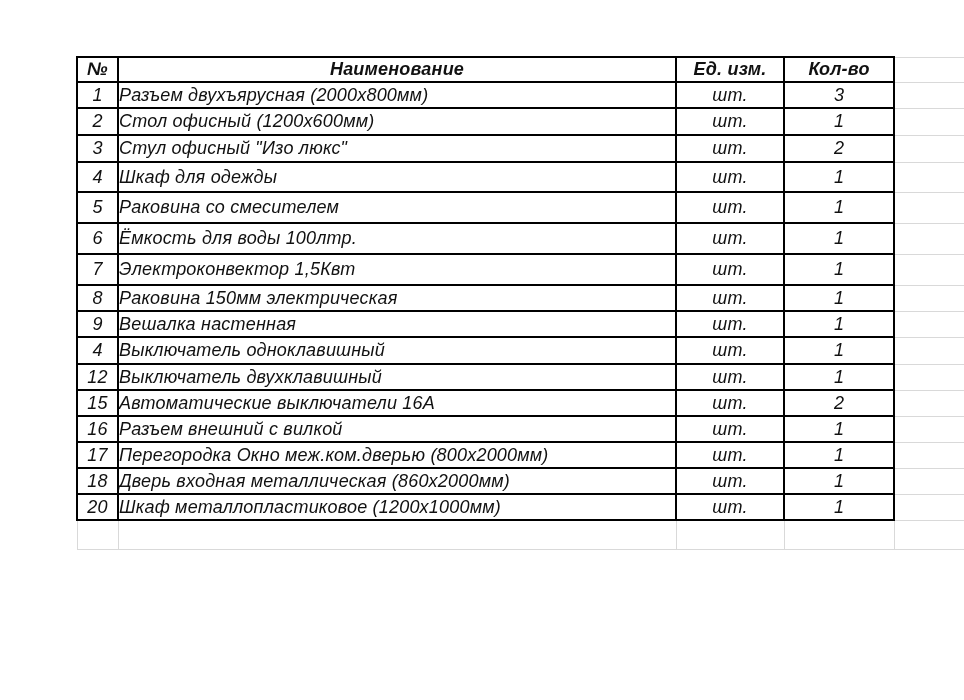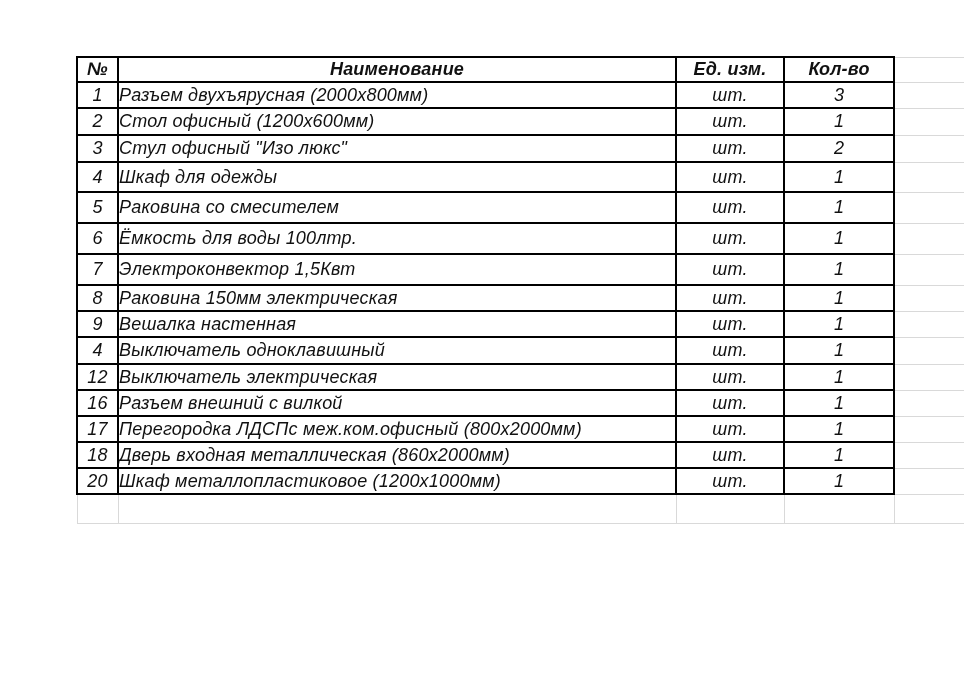--- a/index.html
+++ b/index.html
@@ -164,35 +164,42 @@
       </tr>
       <tr>
         <td class="b num">4</td>
         <td class="b name">Выключатель одноклавишный</td>
         <td class="b unit">шт.</td>
         <td class="b qty">1</td>
         <td class="spacer"></td>
       </tr>
       <tr>
         <td class="b num">12</td>
-        <td class="b name">Выключатель электрическая</td>
-        <td class="b unit">шт.</td>
-        <td class="b qty">1</td>
+        <td class="b name">Выключатель двухклавишный</td>
+        <td class="b unit">шт.</td>
+        <td class="b qty">1</td>
+        <td class="spacer"></td>
+      </tr>
+      <tr>
+        <td class="b num">15</td>
+        <td class="b name">Автоматические выключатели 16А</td>
+        <td class="b unit">шт.</td>
+        <td class="b qty">2</td>
         <td class="spacer"></td>
       </tr>
       <tr>
         <td class="b num">16</td>
         <td class="b name">Разъем внешний с вилкой</td>
         <td class="b unit">шт.</td>
         <td class="b qty">1</td>
         <td class="spacer"></td>
       </tr>
       <tr>
         <td class="b num">17</td>
-        <td class="b name">Перегородка ЛДСПс меж.ком.офисный (800х2000мм)</td>
+        <td class="b name">Перегородка Окно меж.ком.дверью (800х2000мм)</td>
         <td class="b unit">шт.</td>
         <td class="b qty">1</td>
         <td class="spacer"></td>
       </tr>
       <tr>
         <td class="b num">18</td>
         <td class="b name">Дверь входная металлическая (860х2000мм)</td>
         <td class="b unit">шт.</td>
         <td class="b qty">1</td>
         <td class="spacer"></td>

